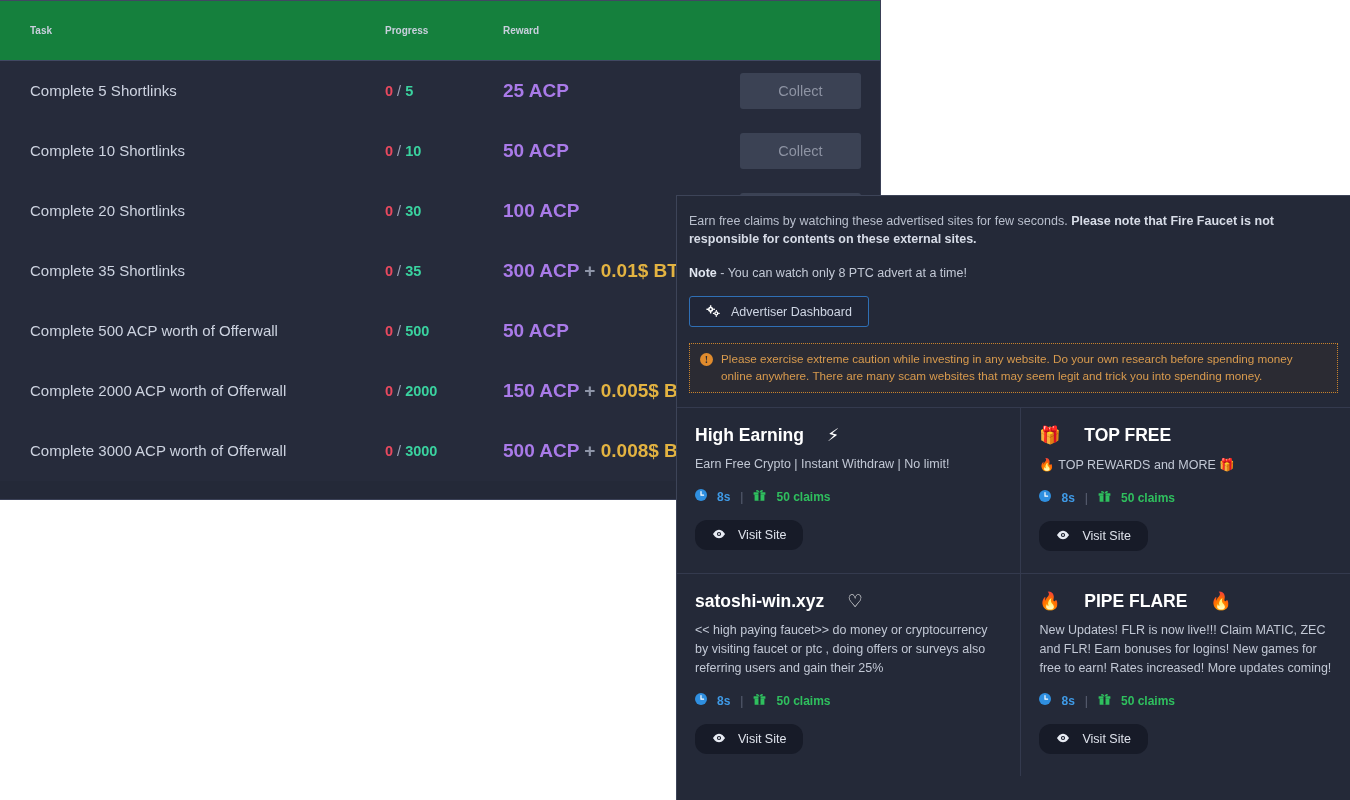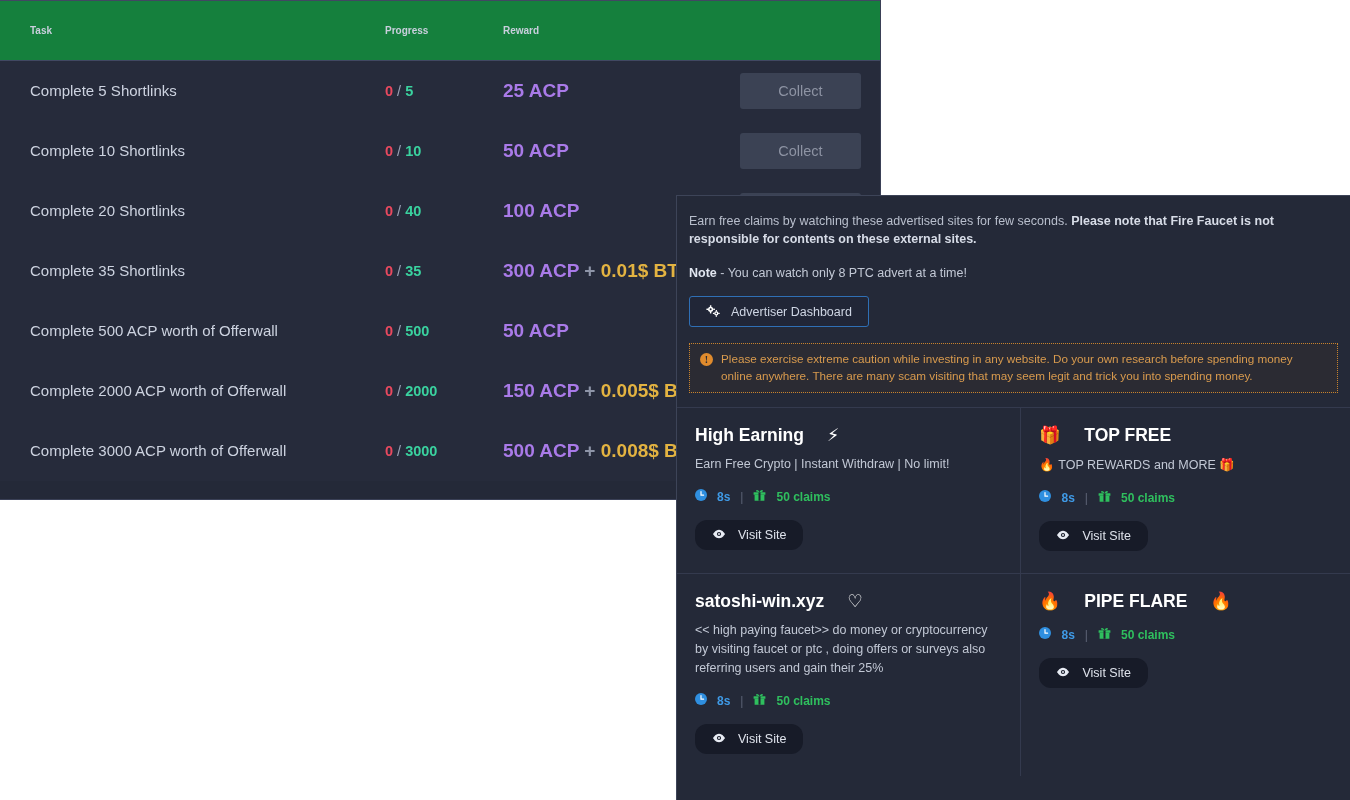--- a/index.html
+++ b/index.html
@@ -200,21 +200,21 @@
           <tr>
             <td class="c-task">Complete 10 Shortlinks</td>
             <td class="c-progress"><span class="p-cur">0</span> <span class="p-sep">/</span> <span class="p-goal">10</span></td>
             <td class="c-reward"><span class="r-acp">50 ACP</span></td>
             <td class="c-action">
               <button class="collect-btn">Collect</button>
             </td>
           </tr>
           <tr>
             <td class="c-task">Complete 20 Shortlinks</td>
-            <td class="c-progress"><span class="p-cur">0</span> <span class="p-sep">/</span> <span class="p-goal">40</span></td>
+            <td class="c-progress"><span class="p-cur">0</span> <span class="p-sep">/</span> <span class="p-goal">30</span></td>
             <td class="c-reward"><span class="r-acp">100 ACP</span></td>
             <td class="c-action">
               <button class="collect-btn">Collect</button>
             </td>
           </tr>
           <tr>
             <td class="c-task">Complete 35 Shortlinks</td>
             <td class="c-progress"><span class="p-cur">0</span> <span class="p-sep">/</span> <span class="p-goal">35</span></td>
             <td class="c-reward"><span class="r-acp">300 ACP</span> <span class="r-plus">+</span> <span class="r-btc">0.01$ BTC</span></td>
             <td class="c-action">
@@ -272,21 +272,21 @@
             <rect x="9.7" y="10.3" width="1.3" height="1.4" rx=".3"></rect>
             <rect x="6.9" y="7.8" width="1.5" height="1.3" rx=".3"></rect>
             <rect x="12.2" y="7.8" width="1.5" height="1.3" rx=".3"></rect>
           </svg>
         </span>
         <span>Advertiser Dashboard</span>
       </button>
 
       <div class="warn-box">
         <span class="warn-icon">!</span>
-        <span class="warn-text">Please exercise extreme caution while investing in any website. Do your own research before spending money online anywhere. There are many scam visiting that may seem legit and trick you into spending money.</span>
+        <span class="warn-text">Please exercise extreme caution while investing in any website. Do your own research before spending money online anywhere. There are many scam websites that may seem legit and trick you into spending money.</span>
       </div>
 
       <div class="ads-grid" id="ads-grid">
           <div class="ads-row">
             <div class="ad-card left"><div class="ad-title">
                 <span>High Earning</span>
                 <span class="emoji em-bolt">⚡</span>
               </div><div class="ad-desc"><span>Earn Free Crypto | Instant Withdraw | No limit!</span></div><div class="ad-meta">
                 <span class="clock"><svg width="12" height="12" viewBox="0 0 12 12">
                     <circle cx="6" cy="6" r="6" fill="#2f8fe0"></circle>
@@ -361,21 +361,21 @@
                     <path d="M7 .7C3.4.7 1 5 1 5s2.4 4.3 6 4.3S13 5 13 5 10.6.7 7 .7z" fill="#e8ecf4"></path>
                     <ellipse cx="7" cy="5" rx="2.1" ry="2.1" fill="#171b28"></ellipse>
                     <circle cx="7" cy="5" r="1.0" fill="#e8ecf4"></circle>
                   </svg></span>
                 <span>Visit Site</span>
               </button></div>
             <div class="ad-card right"><div class="ad-title">
                 <span class="emoji em-drop">🔥</span>
                 <span>PIPE FLARE</span>
                 <span class="emoji em-drop">🔥</span>
-              </div><div class="ad-meta">
+              </div><div class="ad-desc"><span>New Updates! FLR is now live!!! Claim MATIC, ZEC and FLR! Earn bonuses for logins! New games for free to earn! Rates increased! More updates coming!</span></div><div class="ad-meta">
                 <span class="clock"><svg width="12" height="12" viewBox="0 0 12 12">
                     <circle cx="6" cy="6" r="6" fill="#2f8fe0"></circle>
                     <path d="M6 2.6v3.6h2.6" stroke="#ffffff" stroke-width="1.2" fill="none" stroke-linecap="round"></path>
                   </svg></span>
                 <span class="secs">8s</span>
                 <span class="divider">|</span>
                 <span class="gift"><svg width="13" height="12" viewBox="0 0 13 12" fill="#2fbf5e">
                     <rect x="0.6" y="3.3" width="11.8" height="2.4" rx=".3"></rect>
                     <rect x="1.6" y="5.7" width="9.8" height="6.0" rx=".3"></rect>
                     <rect x="5.5" y="3.3" width="2" height="8.4" fill="#1e2330"></rect>

